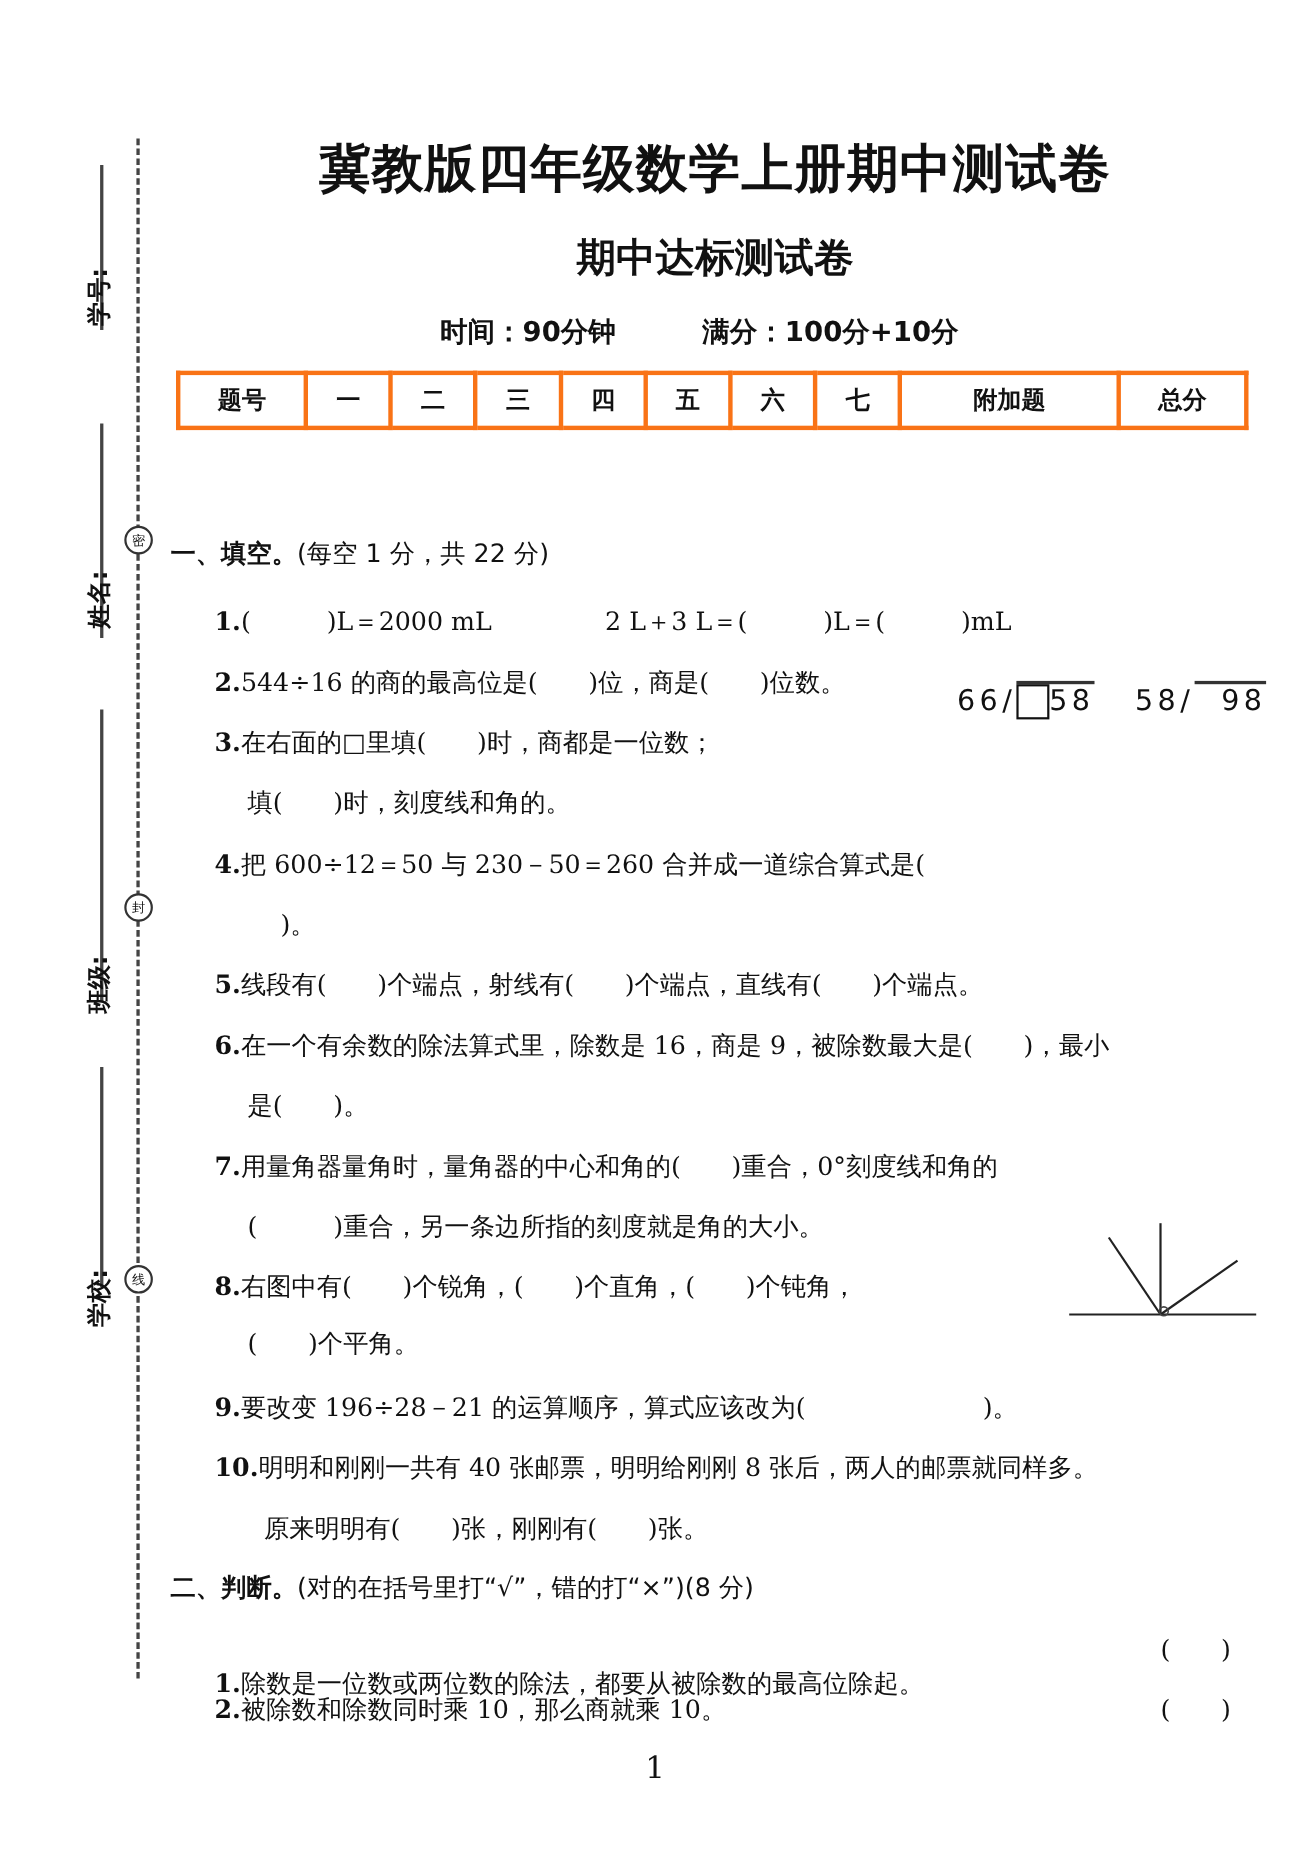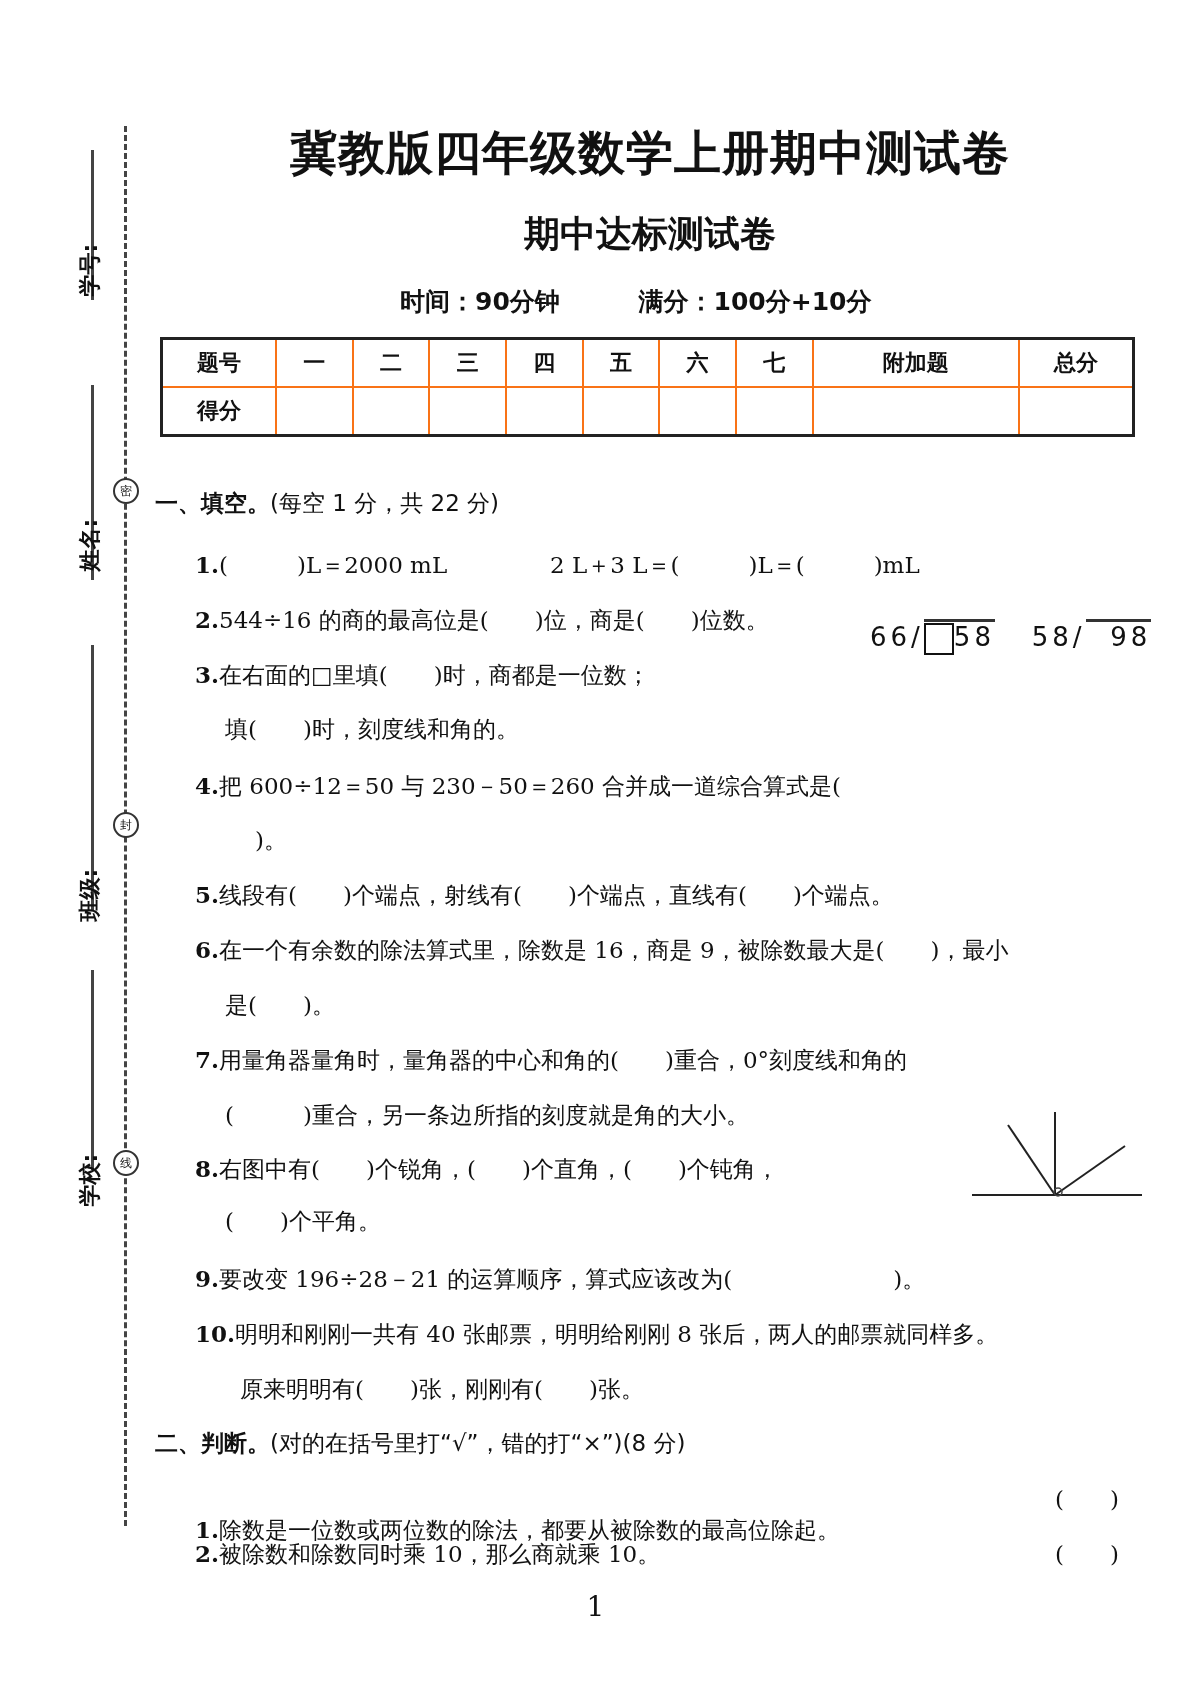--- a/index.html
+++ b/index.html
@@ -12,21 +12,21 @@
   .field-line { position:absolute; left:91px; border-left:3px solid #444; }
   .field-label { position:absolute; left:64px; font-family:"DejaVu Sans",sans-serif; font-size:22px;
                  transform:rotate(-90deg); transform-origin:center; white-space:nowrap; font-weight:bold; }
   .title { position:absolute; top:122px; left:0; width:1300px; text-align:center; font-family:"DejaVu Sans",sans-serif;
            font-weight:bold; font-size:47px; letter-spacing:1px; }
   .subtitle { position:absolute; top:210px; left:0; width:1300px; text-align:center; font-family:"DejaVu Sans",sans-serif;
               font-weight:bold; font-size:36px; }
   .meta { position:absolute; top:285px; left:400px; font-family:"DejaVu Sans",sans-serif; font-weight:bold; font-size:25px; }
   .meta span { margin-right:70px;text-align:right; }
   table.score { position:absolute; top:337px; left:160px; width:975px; border-collapse:collapse; border:3px solid #222; }
-  table.score td { border:2px solid #f97316; height:44px; text-align:center; font-family:"DejaVu Sans",sans-serif;
+  table.score td { border:4px solid #f97316; height:44px; text-align:center; font-family:"DejaVu Sans",sans-serif;
                    font-weight:bold; font-size:22px; }
   .content { position:absolute; left:155px; top:448px; width:990px; font-size:23px; }
   .line { position:absolute; white-space:nowrap;margin-top:40px; }
   .sec { font-family:"DejaVu Sans",sans-serif; }
   .sec b { font-weight:bold; }
   .num { font-weight:bold; }
   .div-exp { position:absolute; left:870px; top:622px; font-family:"DejaVu Sans",sans-serif; font-size:26px; letter-spacing:4px; }
   .box { display:inline-block; width:26px; height:28px; border:2px solid #111; vertical-align:middle; }
   .vinc { border-top:3px solid #333; }
   .angle-fig { position:absolute; left:970px; top:1110px; }
@@ -63,32 +63,20 @@
     <td style="width:110px">题号</td>
     <td>一</td>
     <td>二</td>
     <td>三</td>
     <td>四</td>
     <td>五</td>
     <td>六</td>
     <td>七</td>
     <td>附加题</td>
     <td style="width:110px">总分</td>
-  </tr>
-  <tr>
-    <td>得分</td>
-    <td></td>
-    <td></td>
-    <td></td>
-    <td></td>
-    <td></td>
-    <td></td>
-    <td></td>
-    <td></td>
-    <td></td>
   </tr>
 </tbody>
   </table>
 
 <div class="content">
   <div class="line sec" style="top:0">
     <b>一、填空。</b><span>(每空 1 分，共 22 分)</span>
   </div>
   <div class="line" style="top:62px;left:40px">
     <span class="num">1.</span><span>(　　　)L＝2000 mL</span>

